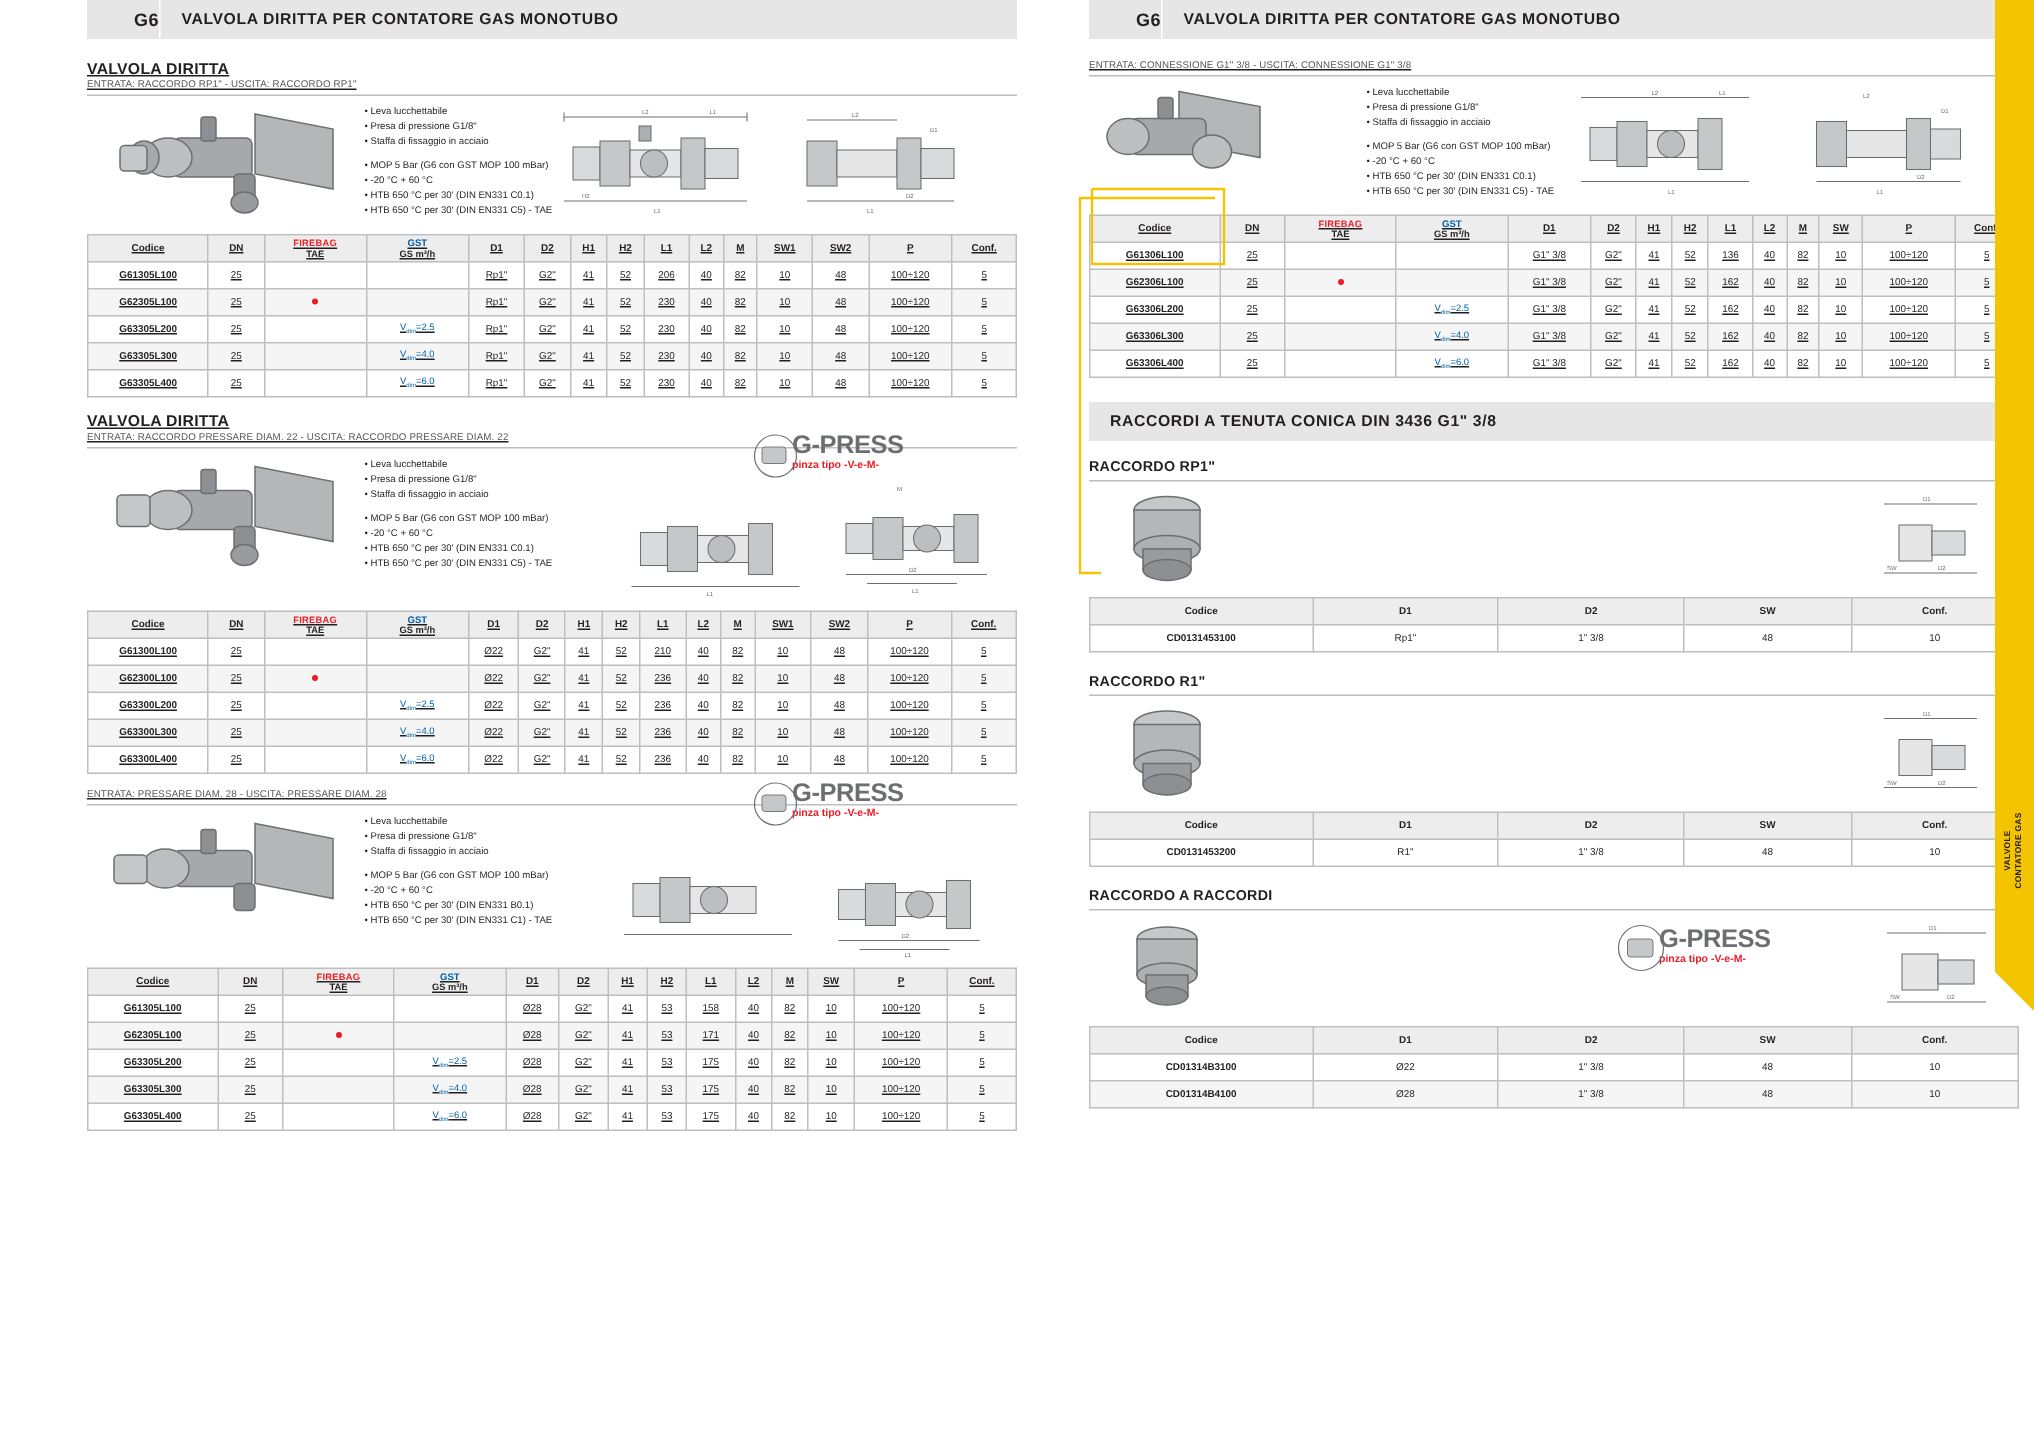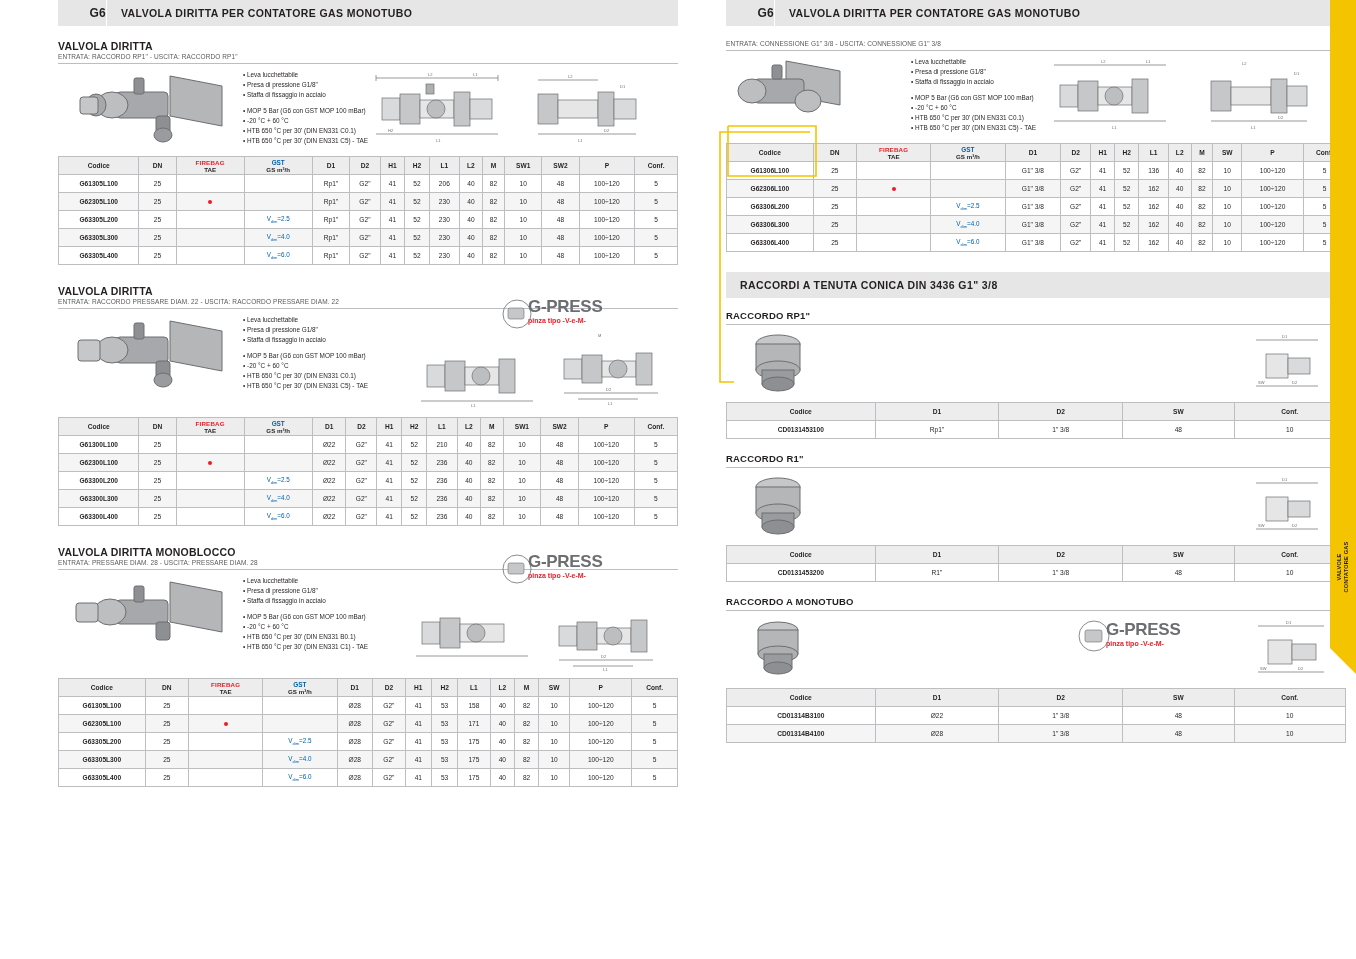--- a/index.html
+++ b/index.html
@@ -8,21 +8,21 @@
   .col{position:absolute;top:0;width:620px;}
   .colL{left:58px;}
   .colR{left:726px;}
 
   
   .secbar{display:flex;align-items:center;height:26px;background:#e6e6e6;margin-bottom:14px;}
   .secbar .code{width:48px;text-align:right;font-size:12px;font-weight:bold;color:#231f20;letter-spacing:.3px;}
   .secbar .sep{width:1px;height:26px;background:#ffffff;}
   .secbar .ttl{padding-left:14px;font-size:10.5px;font-weight:bold;letter-spacing:.4px;color:#231f20;}
 
-  .blk{margin-bottom:20px;}
+  .blk{margin-bottom:10px;text-decoration:underline;}
   .blk h3{font-size:10.5px;font-weight:bold;margin:0 0 1px 0;letter-spacing:.2px;}
   .blk .sub{font-size:6.5px;color:#58595b;letter-spacing:.1px;margin:0;padding-bottom:3px;border-bottom:1px solid #bcbec0;}
 
   .art{position:relative;height:92px;}
   .art.tall{height:108px;}
   .bullets{position:absolute;left:185px;top:6px;font-size:6.4px;line-height:10.2px;color:#231f20;}
   .bullets div{white-space:nowrap;}
   .bullets .gap{height:5px;}
 
   
@@ -408,21 +408,20 @@
               <td>10</td>
               <td>48</td>
               <td>100÷120</td>
               <td>5</td>
             </tr>
           </tbody>
       </table>
     </div>
 
     <div class="blk">
-      <h3>VALVOLA DIRITTA MONOBLOCCO</h3>
       <p class="sub">ENTRATA: PRESSARE DIAM. 28 - USCITA: PRESSARE DIAM. 28</p>
       <div class="art tall">
         <svg class="valve" viewBox="0 0 170 80">
           <g stroke="#6d6e71" stroke-width="1">
             <polygon points="110,8 162,18 162,58 110,48" fill="#b5b6b8"></polygon>
             <rect x="56" y="26" width="52" height="24" rx="4" fill="#a7a8ab"></rect>
             <ellipse cx="50" cy="38" rx="16" ry="13" fill="#bcbec0"></ellipse>
             <rect x="16" y="29" width="22" height="19" rx="3" fill="#c6c7c9"></rect>
             <rect x="96" y="48" width="14" height="18" rx="3" fill="#8e8f92"></rect>
             <rect x="74" y="12" width="10" height="16" rx="2" fill="#8e8f92"></rect>
@@ -830,21 +829,21 @@
               <td>R1"</td>
               <td>1" 3/8</td>
               <td>48</td>
               <td>10</td>
             </tr>
           </tbody>
       </table>
     </div>
 
     <div class="racc" style="margin-top:14px;">
-      <h4>RACCORDO A MONOTUBO</h4>
+      <h4>RACCORDO A RACCORDI</h4>
       <div class="raccart">
         <svg style="position:absolute;left:12px;top:2px;" width="80" height="66">
           <g stroke="#6d6e71" stroke-width="1">
             <ellipse cx="40" cy="14" rx="20" ry="8" fill="#c6c7c9"></ellipse>
             <rect x="20" y="14" width="40" height="24" fill="#b5b6b8"></rect>
             <ellipse cx="40" cy="38" rx="20" ry="8" fill="#aeafb1"></ellipse>
             <rect x="26" y="38" width="28" height="14" fill="#9a9b9e"></rect>
             <ellipse cx="40" cy="52" rx="14" ry="6" fill="#8e8f92"></ellipse>
           </g>
         </svg>

